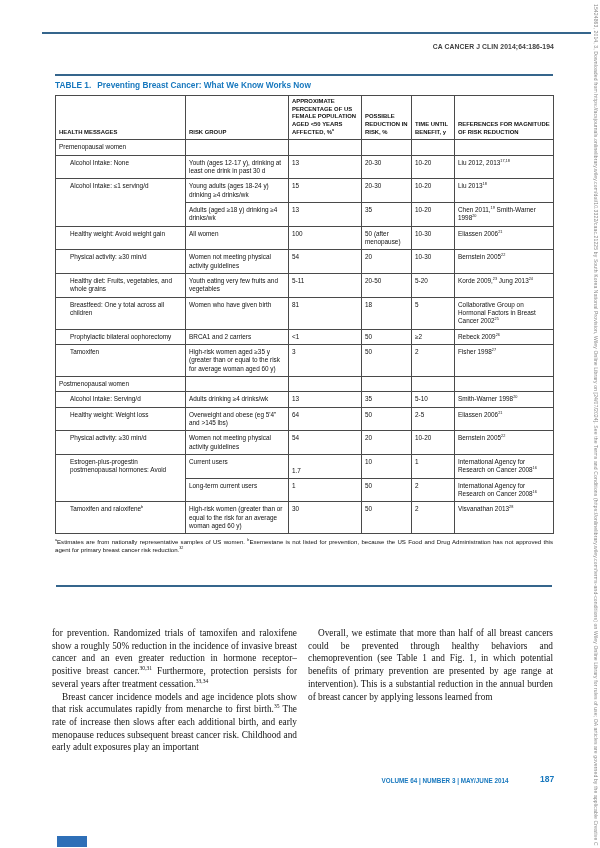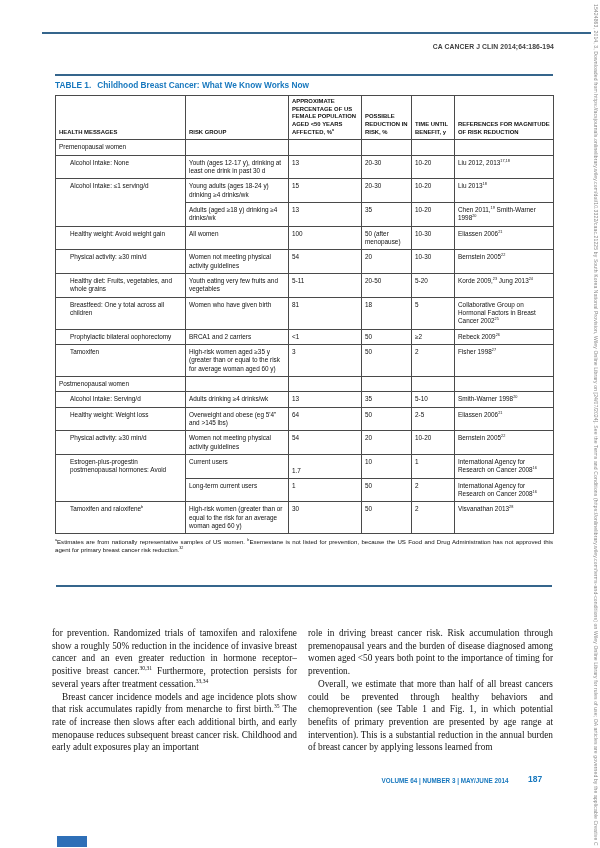--- a/index.html
+++ b/index.html
@@ -36,38 +36,38 @@
   .bottom-rule { position:absolute; left:56px; top:585px; width:496px; height:2px; background:#35658c; }
 
   .body-cols { position:absolute; left:52px; top:627px; width:502px; display:flex; gap:11px;
     font-family:"Liberation Serif", serif; }
   .bcol { width:245px; font-size:9.3px; line-height:12.7px; text-align:justify; color:#141414; }
   .bcol p { margin:0; }
   .bcol p.ind { text-indent:10px; }
 
   .footer-volume { position:absolute; top:777px; left:325px; width:240px; text-align:center;
     color:#1878be; font-weight:bold; font-size:6.3px; }
-  .page-num { position:absolute; top:774px; left:528px; color:#1878be; font-weight:bold; font-size:8.5px; }
+  .page-num { position:absolute; top:774px; left:540px; color:#1878be; font-weight:bold; font-size:8.5px; }
 
   .corner-box { position:absolute; left:57px; top:836px; width:30px; height:11px; background:#2e6fb7; }
 </style>
 </head>
 <body>
 
 <div class="page">
 
   <div class="header-rule"></div>
   <div class="journal-header">CA CANCER J CLIN 2014;64:186-194</div>
 
   <div class="watermark">15424863, 2014, 3, Downloaded from https://acsjournals.onlinelibrary.wiley.com/doi/10.3322/caac.21225 by South Korea National Provision, Wiley Online Library on [24/07/2024]. See the Terms and Conditions (https://onlinelibrary.wiley.com/terms-and-conditions) on Wiley Online Library for rules of use; OA articles are governed by the applicable Creative Commons License</div>
 
   <div class="table-block">
     <div class="title-rule"></div>
     <div class="table-title">
-      <span class="tl">TABLE 1.</span><span>Childhood Breast Cancer: What We Know Works Now</span>
+      <span class="tl">TABLE 1.</span><span>Preventing Breast Cancer: What We Know Works Now</span>
     </div>
     <table>
       <colgroup>
         <col style="width:130px">
           <col style="width:103px">
           <col style="width:73px">
         <col style="width:50px">
           <col style="width:43px">
           <col style="width:99px">
       </colgroup>
@@ -222,21 +222,20 @@
   </div>
 
   <div class="bottom-rule"></div>
 
   <div class="body-cols">
     <div class="bcol">
         <p>for prevention. Randomized trials of tamoxifen and raloxifene show a roughly 50% reduction in the incidence of invasive breast cancer and an even greater reduction in hormone receptor–positive breast cancer.<sup>30,31</sup> Furthermore, protection persists for several years after treatment cessation.<sup>33,34</sup></p>
         <p class="ind">Breast cancer incidence models and age incidence plots show that risk accumulates rapidly from menarche to first birth.<sup>35</sup> The rate of increase then slows after each additional birth, and early menopause reduces subsequent breast cancer risk. Childhood and early adult exposures play an important</p>
       </div>
     <div class="bcol">
-        <p>role in driving breast cancer risk. Risk accumulation through premenopausal years and the burden of disease diagnosed among women aged &lt;50 years both point to the importance of timing for prevention.</p>
         <p class="ind">Overall, we estimate that more than half of all breast cancers could be prevented through healthy behaviors and chemoprevention (see Table 1 and Fig. 1, in which potential benefits of primary prevention are presented by age range at intervention). This is a substantial reduction in the annual burden of breast cancer by applying lessons learned from</p>
       </div>
   </div>
 
   <div class="footer-volume">VOLUME 64 | NUMBER 3 | MAY/JUNE 2014</div>
   <div class="page-num">187</div>
 
   <div class="corner-box"></div>
 
 </div>

